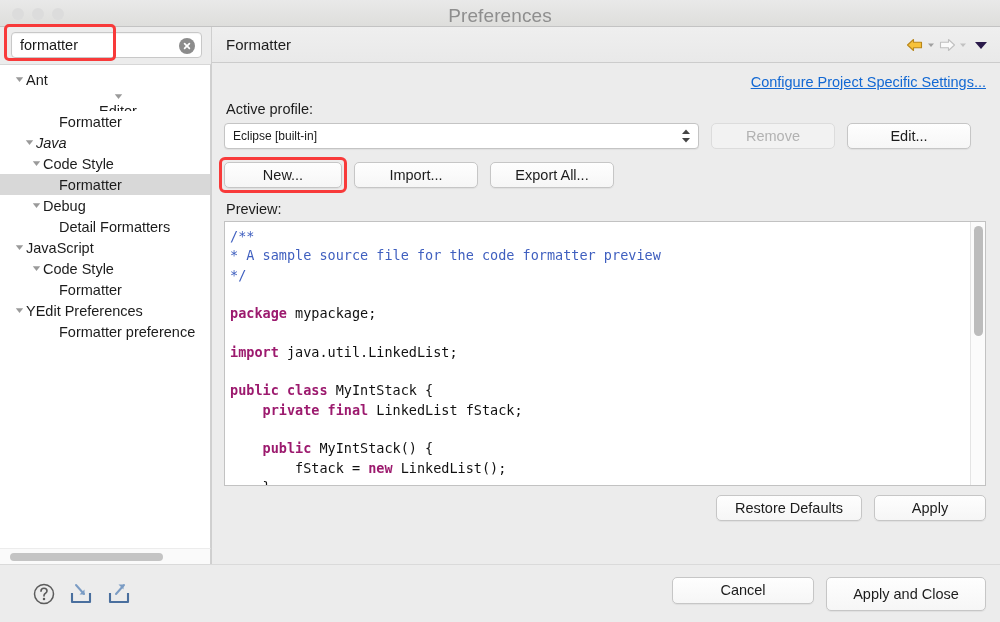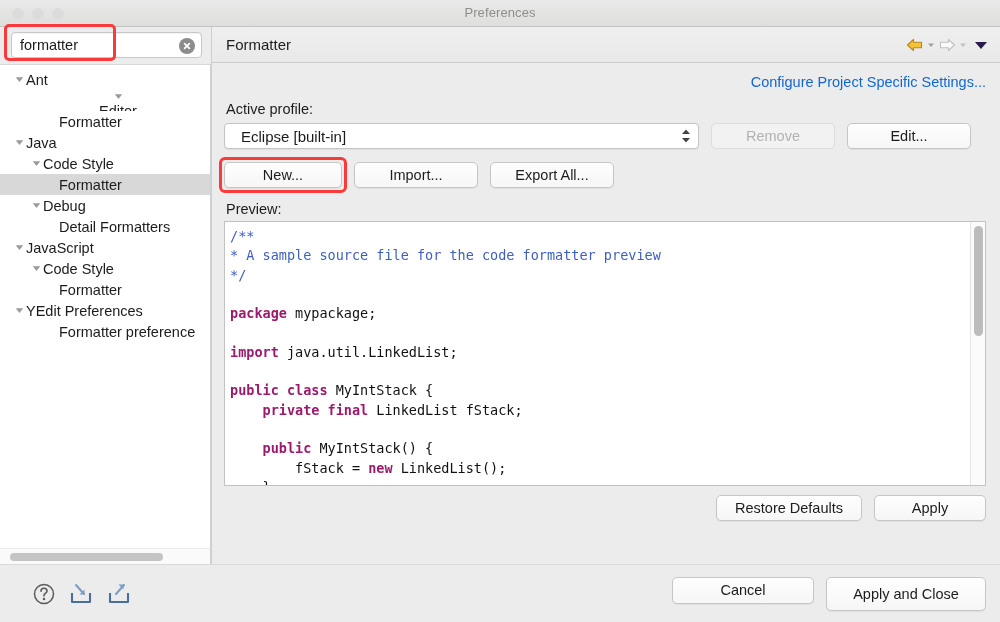--- a/index.html
+++ b/index.html
@@ -28,21 +28,21 @@
     flex: 0 0 27px;
   }
   .traffic {
     position: absolute; top: 8px; left: 12px;
     display: flex; gap: 8px;
   }
   .tl { width: 12px; height: 12px; border-radius: 50%; background: #dcdcdc; }
   .title-text {
     position: absolute; left: 0; right: 0; top: 5px;
     text-align: center;
-    font-size: 13px; color: #8e8e8e;
+    font-size: 19px; color: #8e8e8e;
     letter-spacing: .1px;
   }
 
   
   .body-split { display: flex; flex: 1 1 auto; min-height: 0; }
 
   
   .left-pane {
     width: 211px; flex: 0 0 211px;
     background: #ececec;
@@ -144,34 +144,35 @@
 
   .content {
     flex: 1 1 auto;
     padding: 0 14px 0 12px;
     min-height: 0;
     display: flex; flex-direction: column;
   }
   .link-row { text-align: right; padding: 10px 0 8px 0; }
   .link {
     font-size: 14.5px; color: #1268d3;
+    text-decoration: underline;
   }
   .field-label { font-size: 14.5px; color: #1c1c1c; margin: 2px 0 6px 2px; }
 
   .profile-row { display: flex; align-items: center; gap: 12px; }
   .combo {
     position: relative;
     width: 475px; height: 26px;
     background: #fff;
     border: 1px solid #c4c4c4;
     border-radius: 4px;
     box-shadow: 0 1px 1px rgba(0,0,0,.05);
     display: flex; align-items: center;
   }
-  .combo-value { font-size: 15px; color: #1a1a1a; padding-left: 16px; }
+  .combo-value { font-size: 12px; color: #1a1a1a; padding-left: 8px; }
   .combo-stepper {
     position: absolute; right: 7px; top: 50%; transform: translateY(-50%);
     display: flex; flex-direction: column; gap: 2px;
   }
   .combo-stepper svg { display: block; }
 
   .btn {
     background: linear-gradient(to bottom,#fefefe,#f6f6f6);
     border: 1px solid #c6c6c6;
     border-radius: 5px;
@@ -306,21 +307,21 @@
             <span class="tree-label">Editor</span>
           </div>
           <div class="tree-row" style="padding-left: 46px;">
             <span class="twisty empty">
               <svg width="9" height="9" viewBox="0 0 9 9">
                 <path d="M0.8 2.2 L8.2 2.2 L4.5 7 Z" fill="#9a9a9a"></path>
               </svg>
             </span>
             <span class="tree-label">Formatter</span>
           </div>
-          <div class="tree-row" style="padding-left: 13px;">
+          <div class="tree-row" style="padding-left: 23px; font-style: italic;">
             <span class="twisty">
               <svg width="9" height="9" viewBox="0 0 9 9">
                 <path d="M0.8 2.2 L8.2 2.2 L4.5 7 Z" fill="#9a9a9a"></path>
               </svg>
             </span>
             <span class="tree-label">Java</span>
           </div>
           <div class="tree-row" style="padding-left: 30px;">
             <span class="twisty">
               <svg width="9" height="9" viewBox="0 0 9 9">

